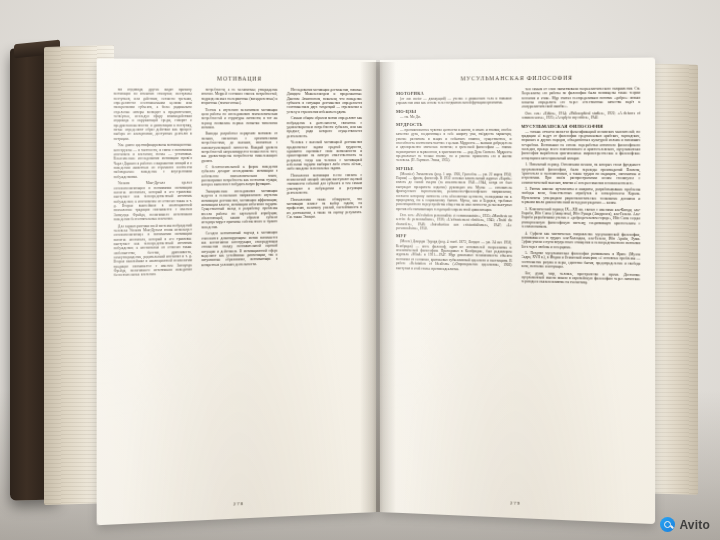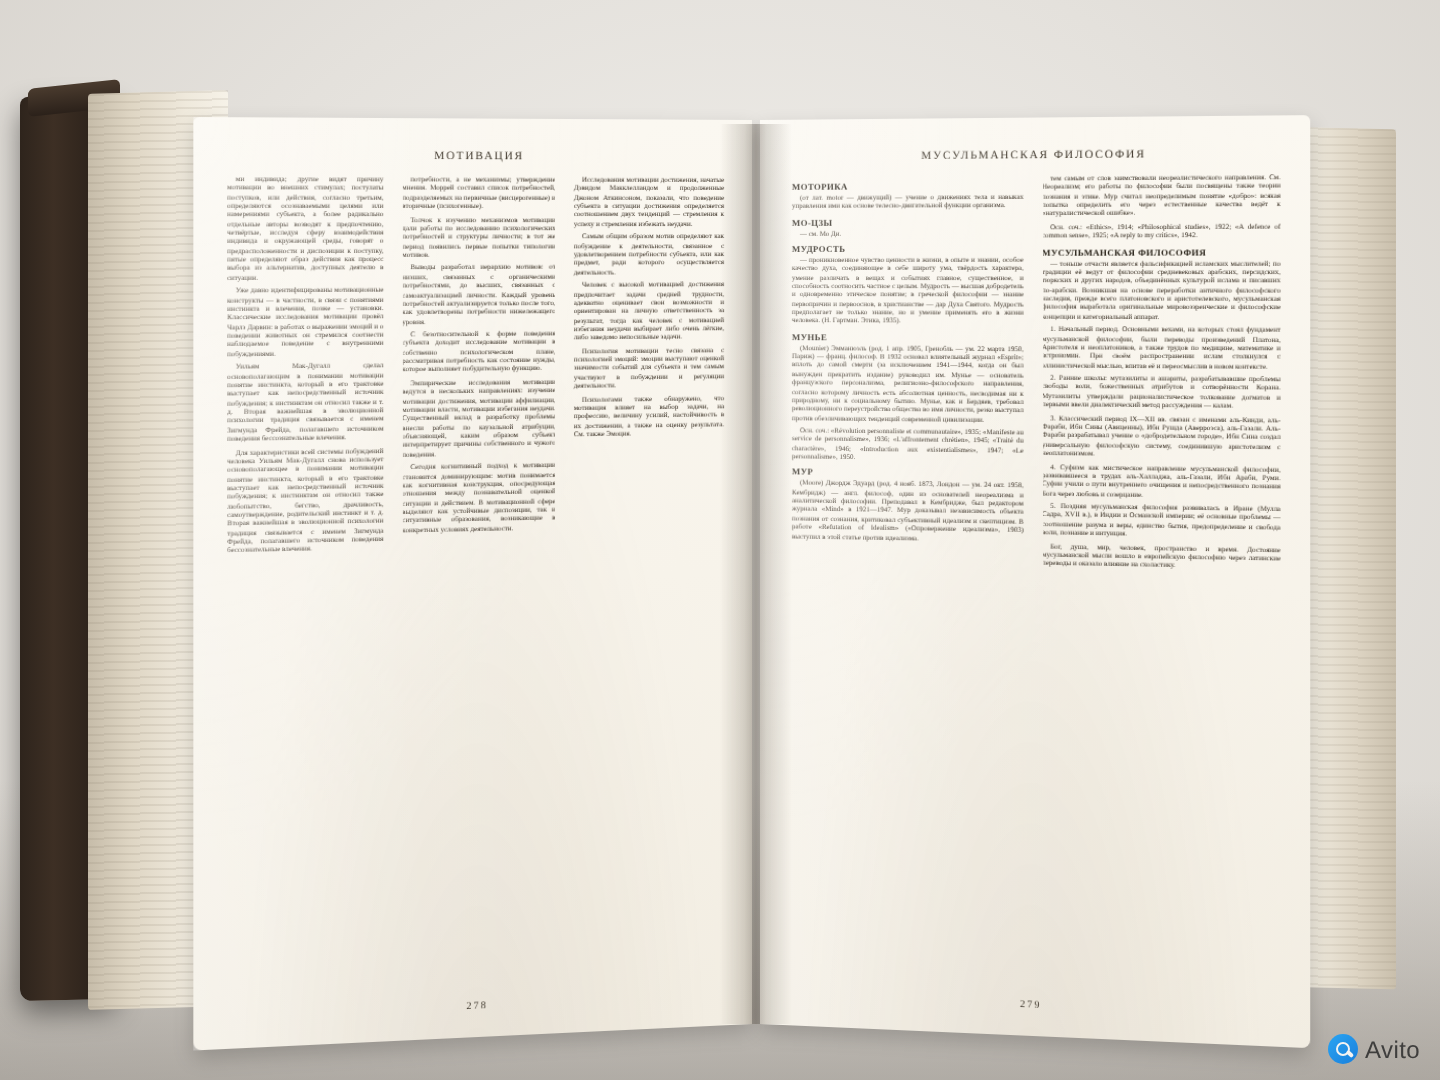--- a/index.html
+++ b/index.html
@@ -254,21 +254,21 @@
     position: absolute;
     left: 9.5px; top: 9px;
     width: 4px; height: 1.8px;
     background: #fff;
     transform: rotate(42deg);
     border-radius: 1px;
   }
   .wm-text {
     font-family: "Liberation Sans", sans-serif;
     font-size: 12px;
-    font-weight: normal;
+    font-weight: bold;
     color: #2b2b2b;
     letter-spacing: 0.2px;
     text-align: center;
   }
 </style>
 </head>
 <body>
 
 <div id="scene">
   <div class="bg"></div>

